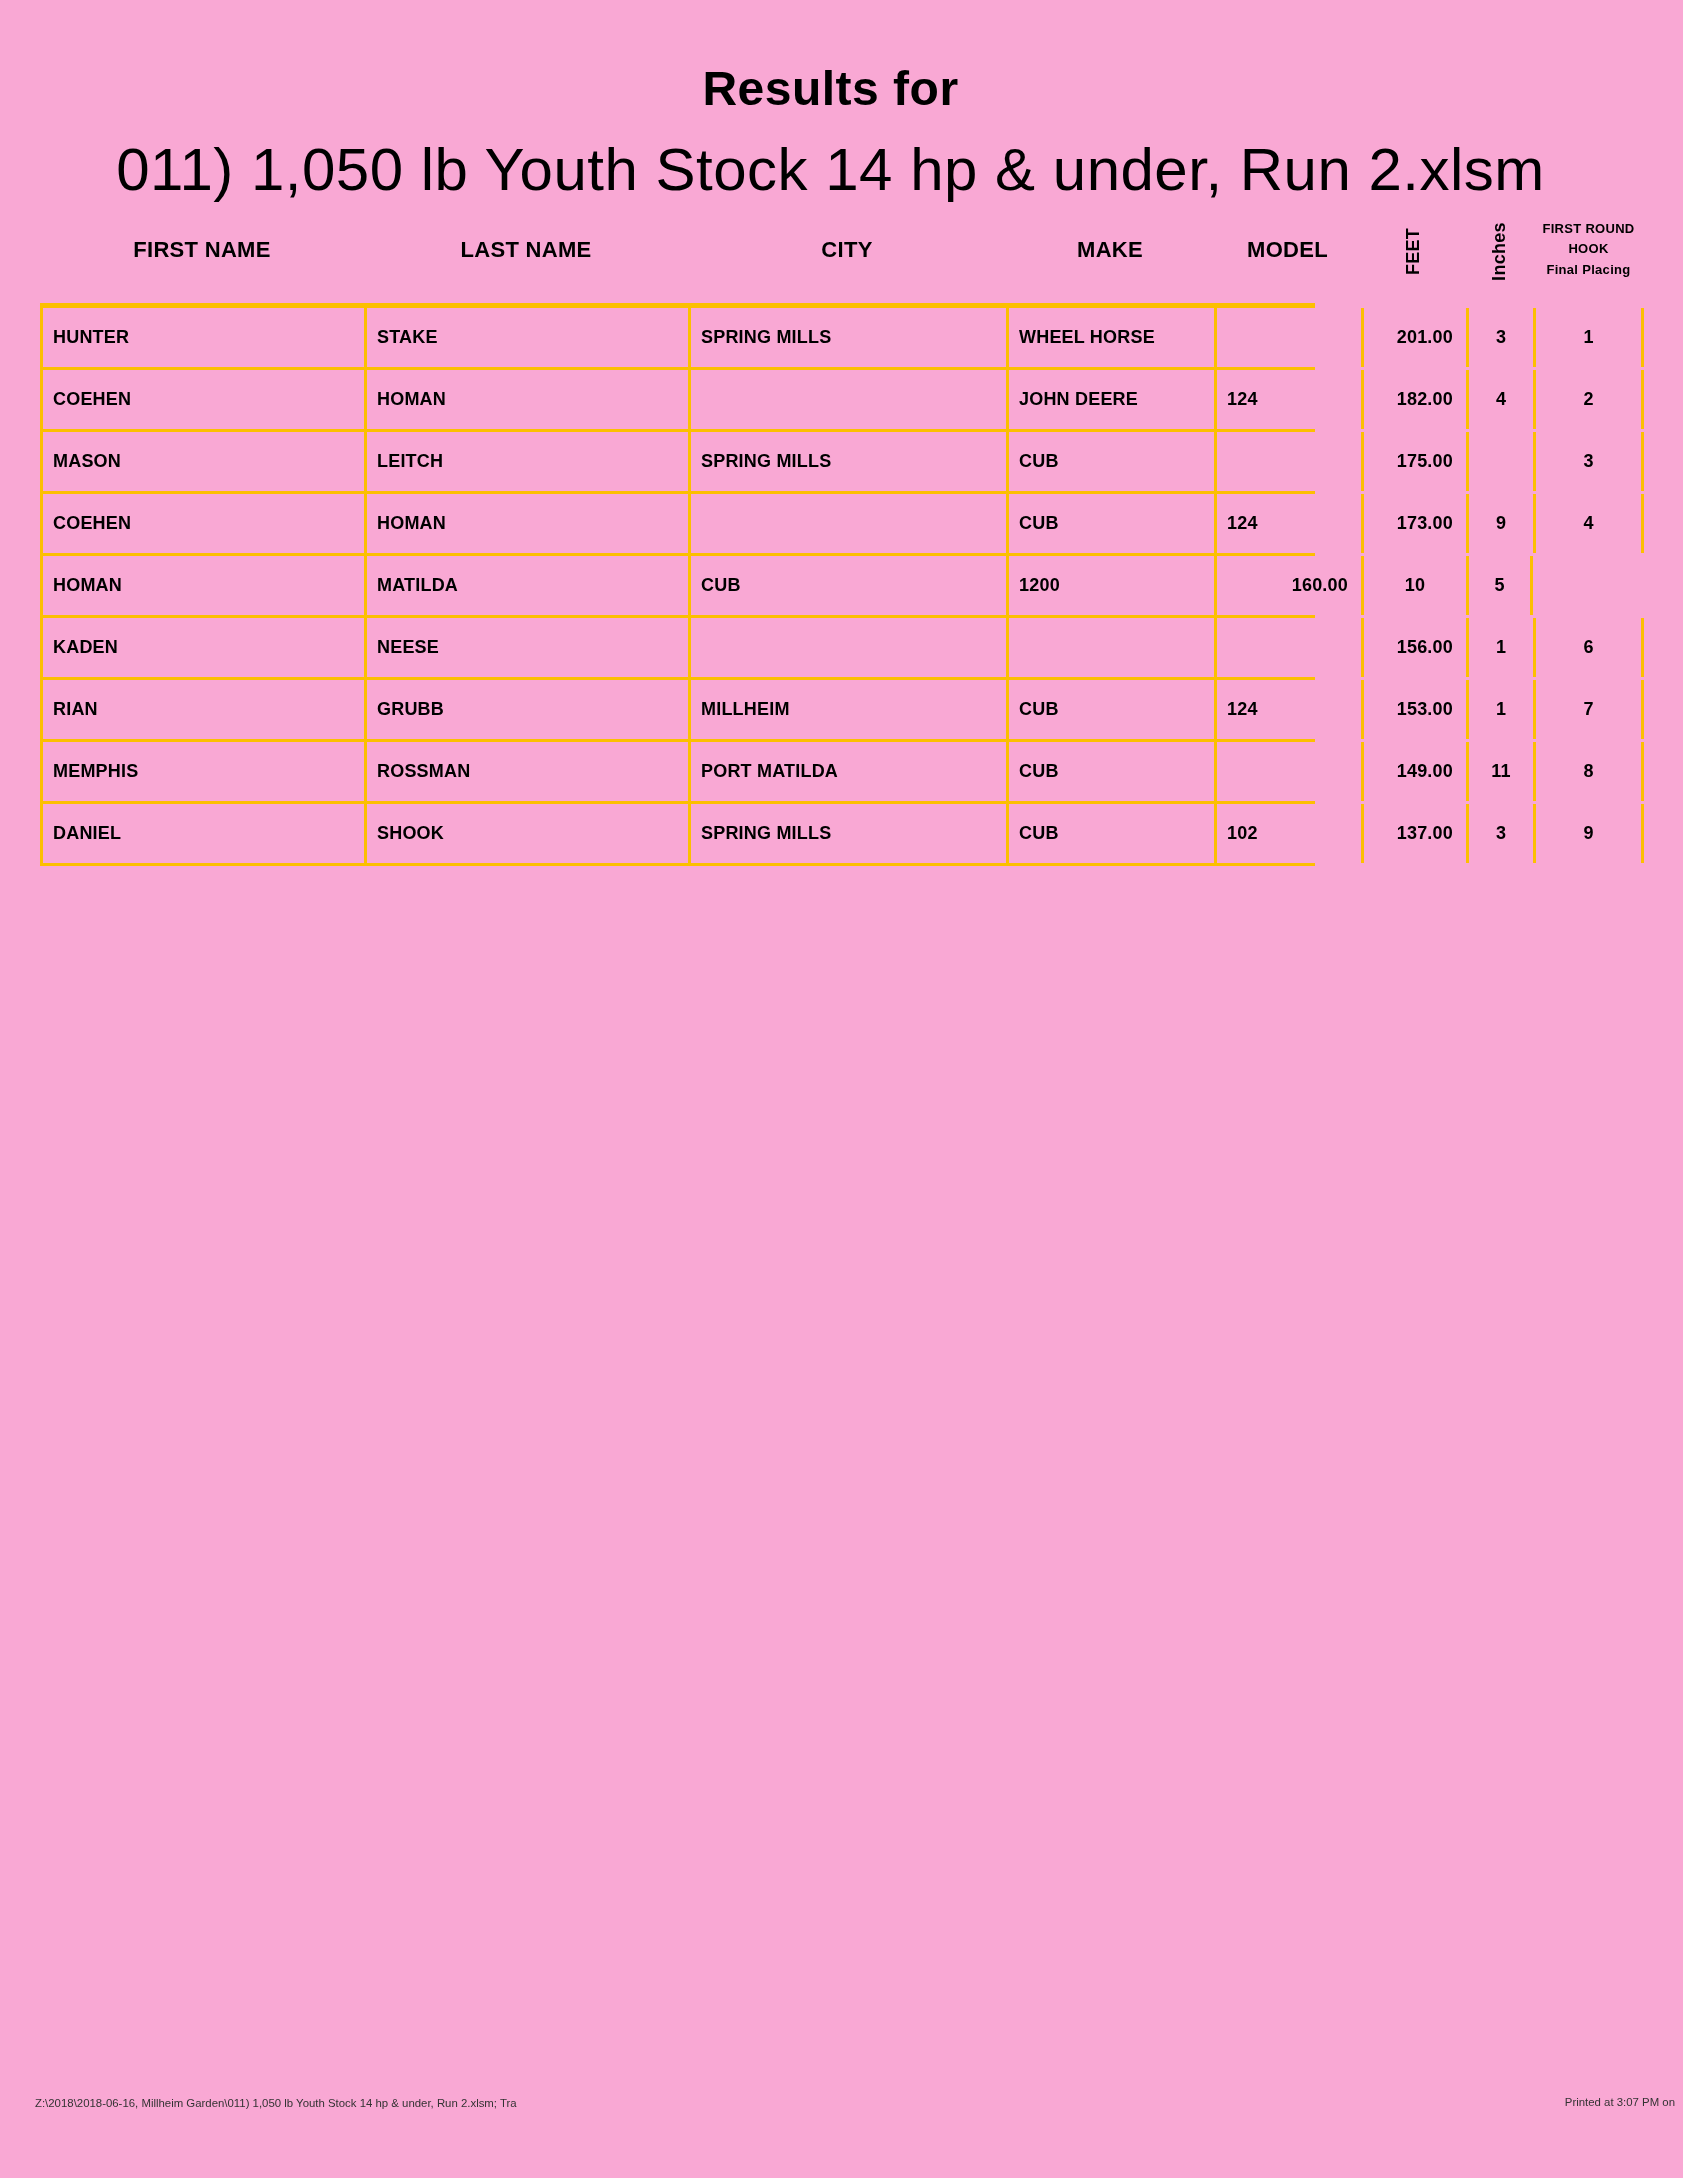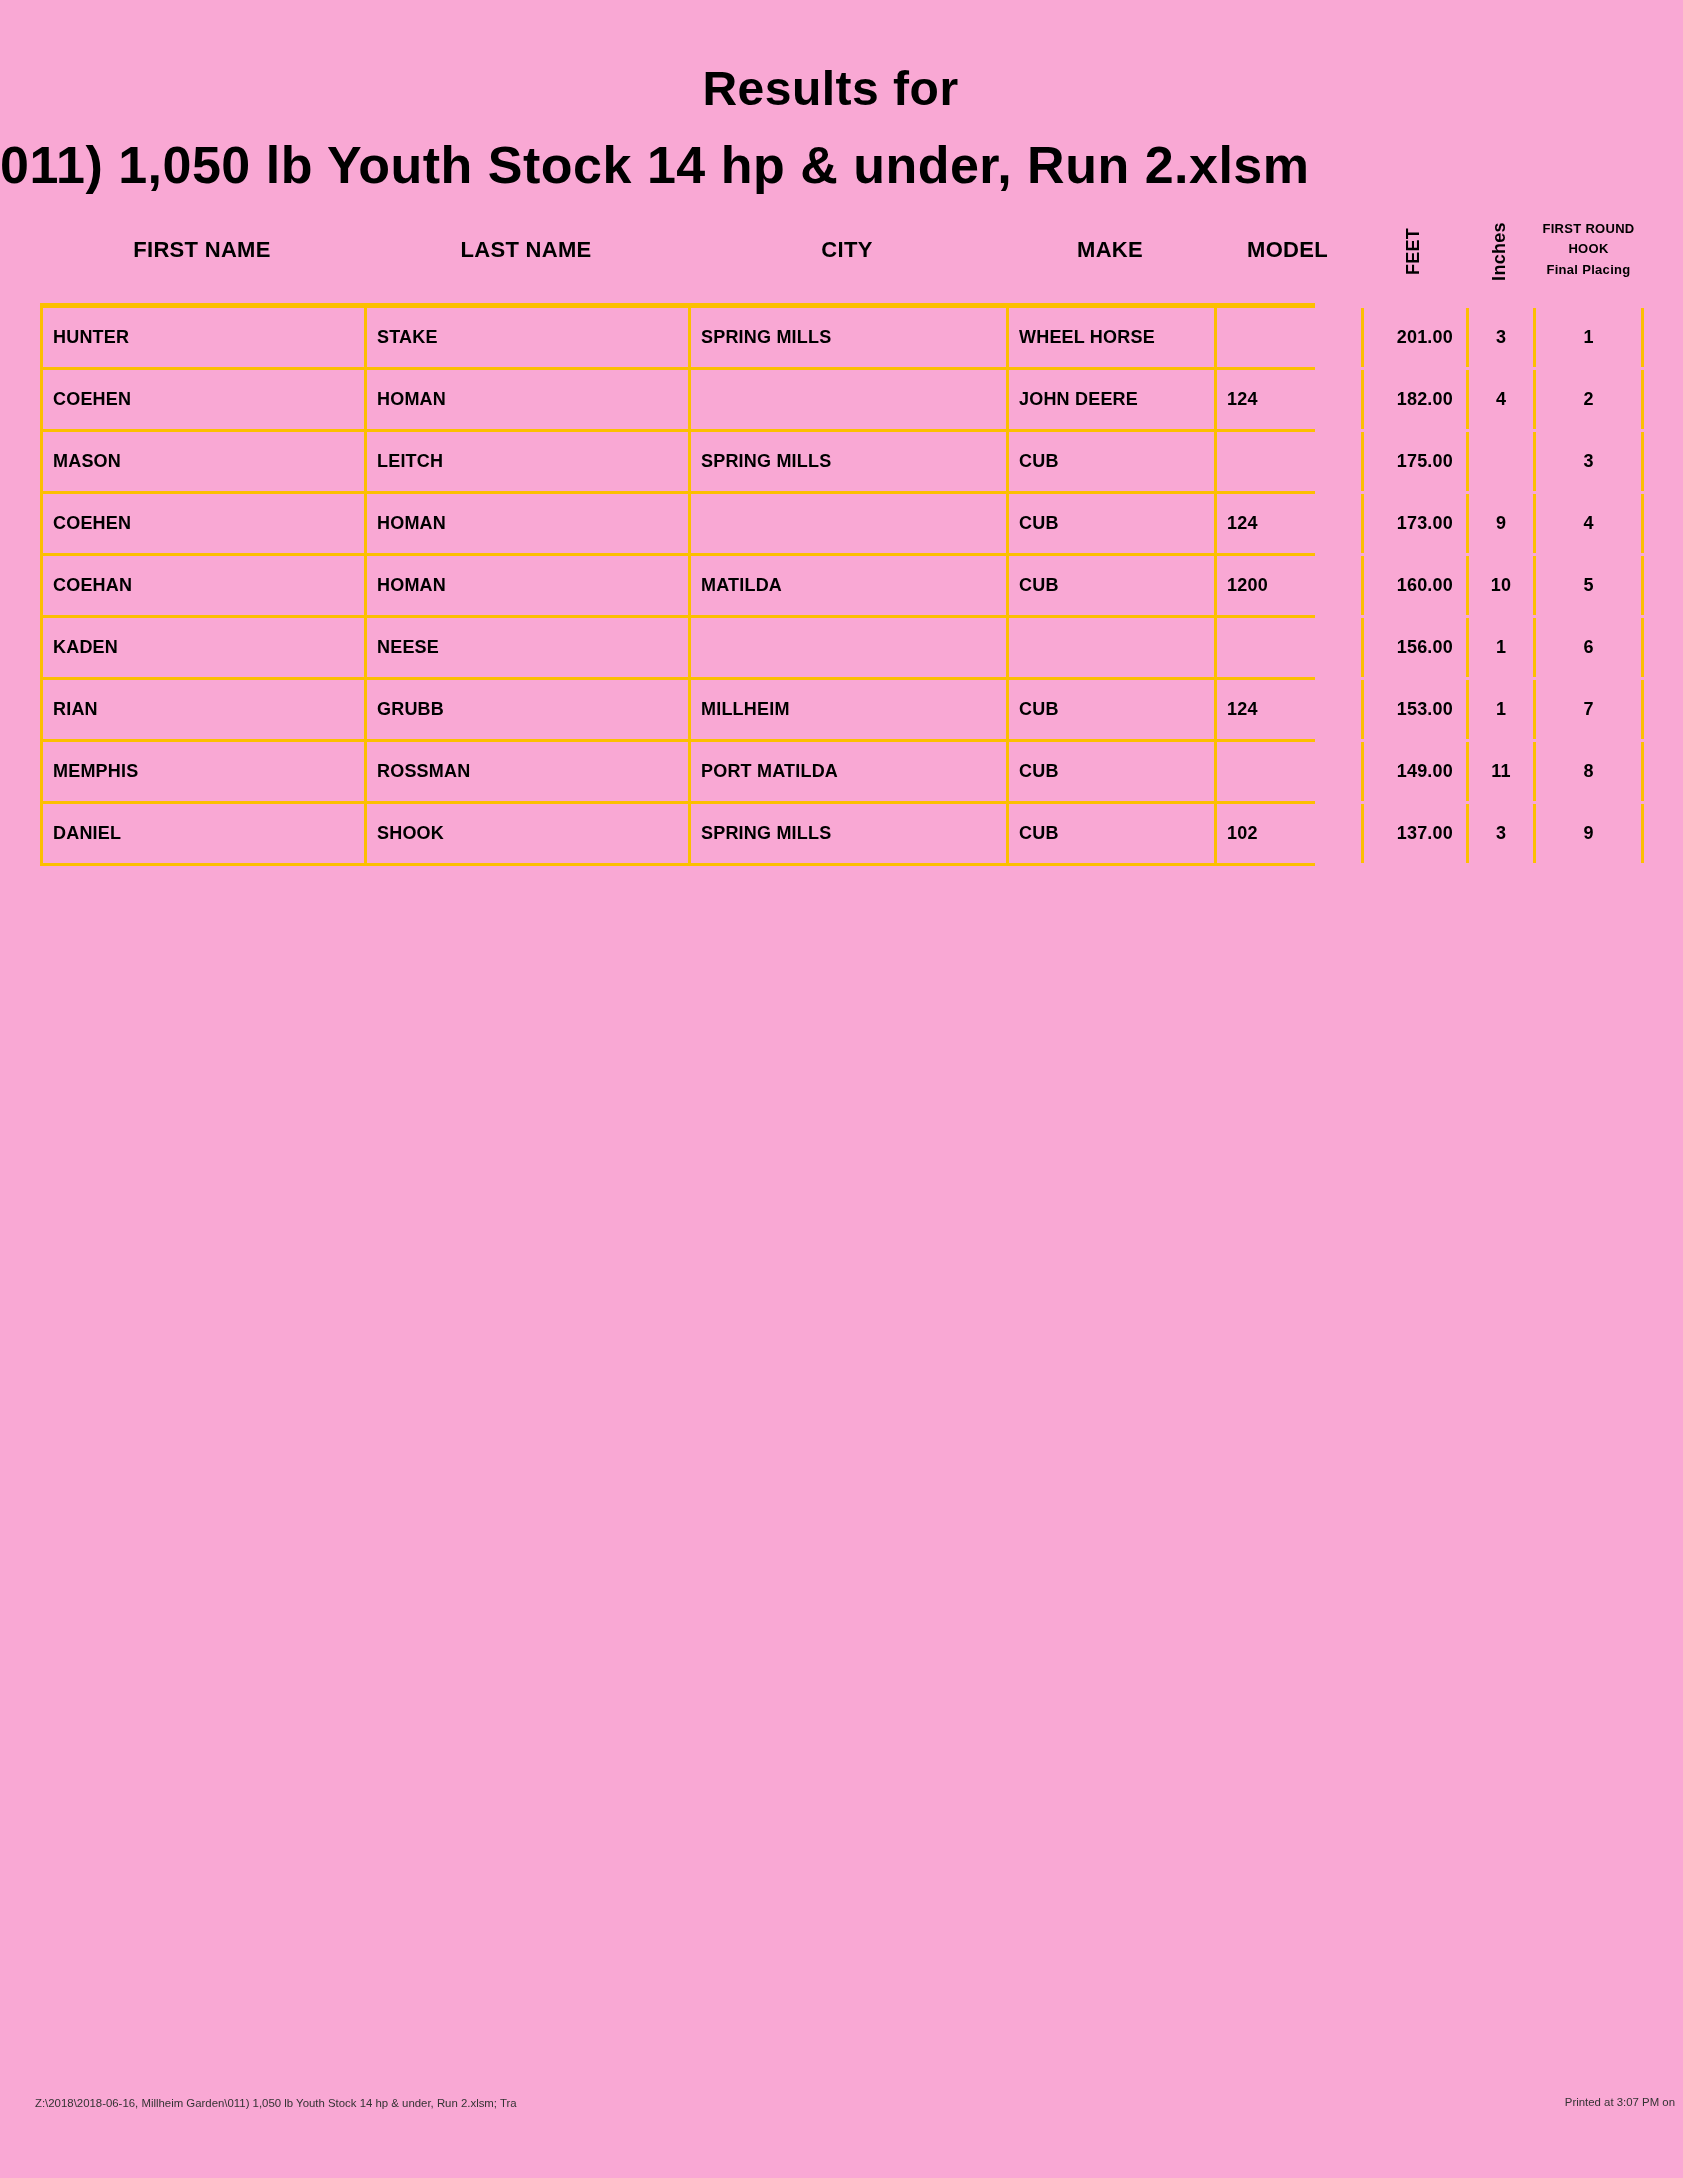--- a/index.html
+++ b/index.html
@@ -21,22 +21,23 @@
     text-align: center;
     font-size: 48px;
     font-weight: bold;
     letter-spacing: 0.5px;
     line-height: 1.1;
   }
   .title2 {
     position: absolute;
     left: 0; top: 137px;
     width: 1661px;
-    font-size: 52px;
-    font-weight: bold;
+    text-align: center;
+    font-size: 60px;
+    font-weight: normal;
     letter-spacing: 0.5px;
     line-height: 1.1;
   }
   .thead {
     position: absolute;
     left: 40px; top: 198px;
     width: 1603px; height: 103px;
     display: grid;
     grid-template-columns: 324px 324px 318px 208px 147px 105px 67px 111px;
     align-items: center;
@@ -155,21 +156,20 @@
         <div class="cell c-first-name">COEHEN</div>
         <div class="cell c-last-name">HOMAN</div>
         <div class="cell c-city"></div>
         <div class="cell c-make">CUB</div>
         <div class="cell c-model">124</div>
         <div class="cell c-feet">173.00</div>
         <div class="cell c-inches">9</div>
         <div class="cell c-placing">4</div>
       </div>
       <div class="trow">
-        <div class="cell c-first-name">COEHAN</div>
         <div class="cell c-last-name">HOMAN</div>
         <div class="cell c-city">MATILDA</div>
         <div class="cell c-make">CUB</div>
         <div class="cell c-model">1200</div>
         <div class="cell c-feet">160.00</div>
         <div class="cell c-inches">10</div>
         <div class="cell c-placing">5</div>
       </div>
       <div class="trow">
         <div class="cell c-first-name">KADEN</div>

